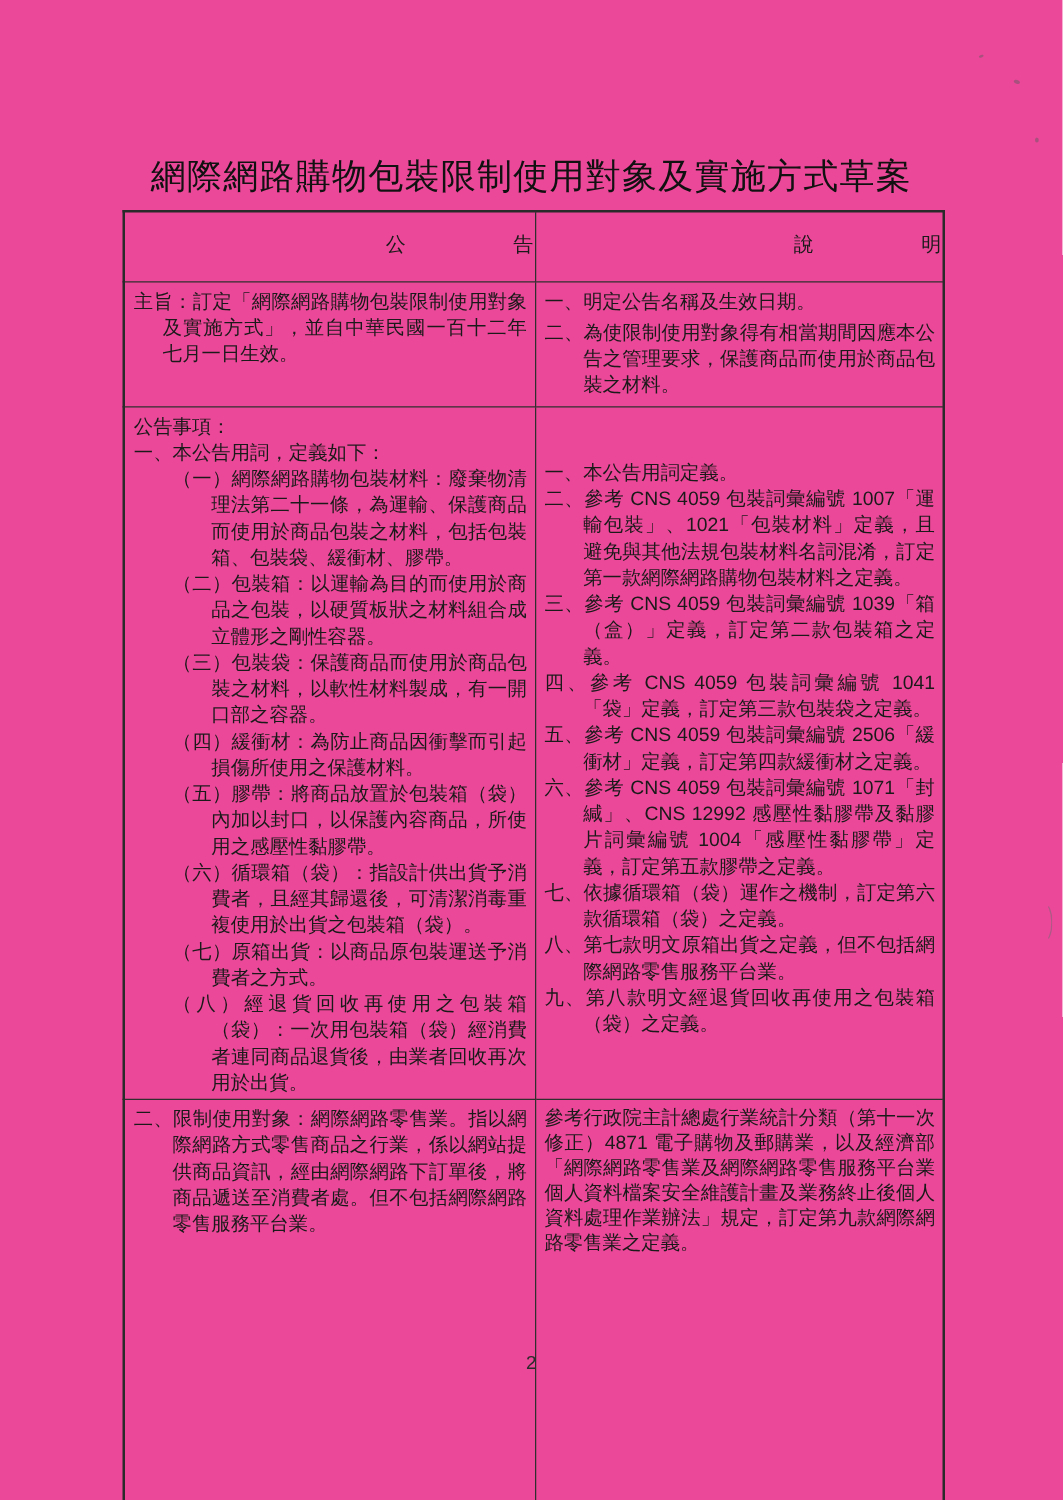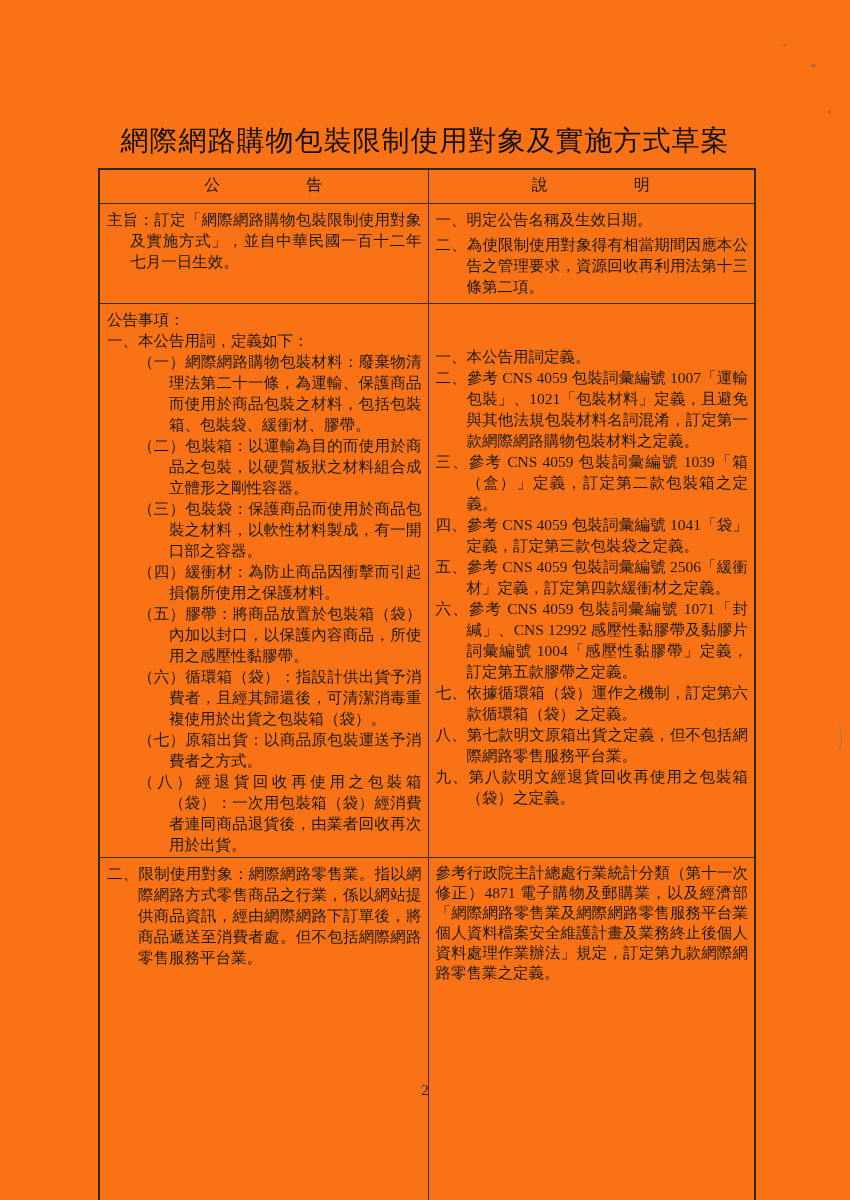--- a/index.html
+++ b/index.html
@@ -4,23 +4,23 @@
 <style>
   html, body {
     margin: 0;
     padding: 0;
     background: #ffffff;
   }
   .page {
     position: relative;
     width: 850px;
     height: 1200px;
-    background: #f97316;
+    background: #ec4899;
     overflow: hidden;
-    font-family: Liberation Serif, serif;
+    font-family: Liberation Sans, sans-serif;
     color: #1a1a1a;
   }
   .doc-title {
     margin: 122px 0 0 0;
     text-align: center;
     font-size: 28px;
     font-weight: normal;
     letter-spacing: 1px;
     line-height: 38px;
     color: #111;
@@ -35,24 +35,24 @@
   table.announcement th,
   table.announcement td {
     border: 1.5px solid #2f2f2f;
     vertical-align: top;
     font-weight: normal;
   }
   col.c-left  { width: 329px; }
   col.c-right { width: 327px; }
   th.hdr {
     height: 23px;
-    text-align: center;
+    text-align: right;
     font-size: 16px;
     letter-spacing: 1px;
-    padding: 5px 0;
+    padding: 16px 0;
     vertical-align: middle;
   }
   td.cell {
     font-size: 15.5px;
     line-height: 21px;
     padding: 5px 6px 2px 7px;
     margin-left: 17px;
   }
   td.cell .para {
     margin: 0;
@@ -121,21 +121,21 @@
         <th class="hdr">說　　　　　明</th>
       </tr>
     </thead>
     <tbody>
         <tr>
           <td class="cell left">
             <p class="para hang">主旨：訂定「網際網路購物包裝限制使用對象及實施方式」，並自中華民國一百十二年七月一日生效。</p>
           </td>
           <td class="cell right">
             <p class="para num">一、明定公告名稱及生效日期。</p>
-            <p class="para num">二、為使限制使用對象得有相當期間因應本公告之管理要求，資源回收再利用法第十三條第二項。</p>
+            <p class="para num">二、為使限制使用對象得有相當期間因應本公告之管理要求，保護商品而使用於商品包裝之材料。</p>
           </td>
         </tr>
         <tr>
           <td class="cell left">
             <p class="para plain">公告事項：</p>
             <p class="para num">一、本公告用詞，定義如下：</p>
             <p class="para sub">（一）網際網路購物包裝材料：廢棄物清理法第二十一條，為運輸、保護商品而使用於商品包裝之材料，包括包裝箱、包裝袋、緩衝材、膠帶。</p>
             <p class="para sub">（二）包裝箱：以運輸為目的而使用於商品之包裝，以硬質板狀之材料組合成立體形之剛性容器。</p>
             <p class="para sub">（三）包裝袋：保護商品而使用於商品包裝之材料，以軟性材料製成，有一開口部之容器。</p>
             <p class="para sub">（四）緩衝材：為防止商品因衝擊而引起損傷所使用之保護材料。</p>

